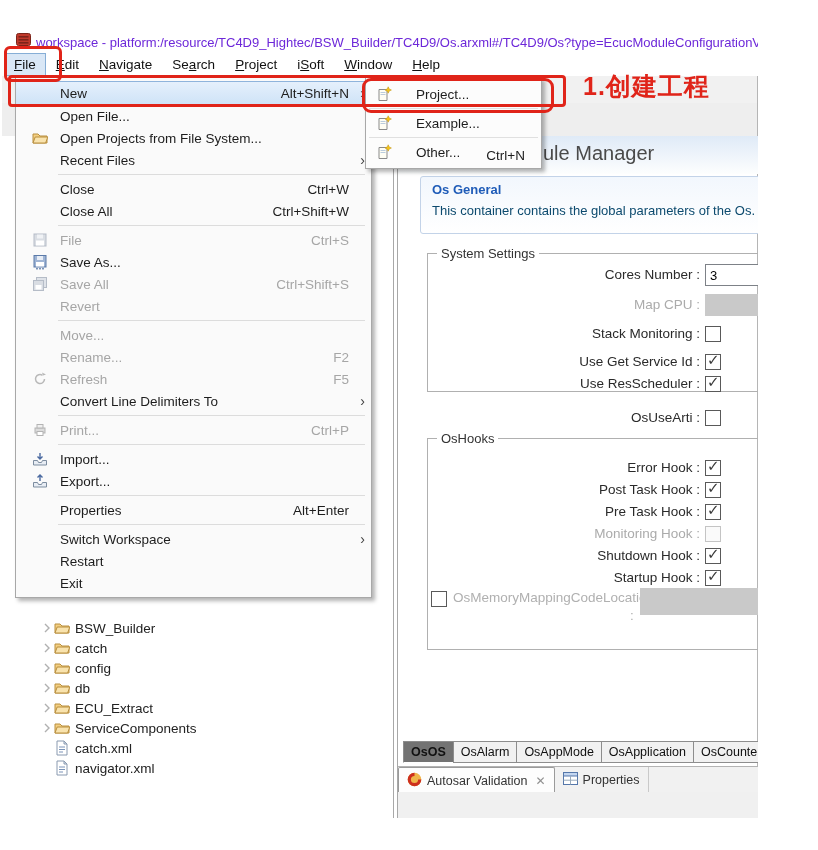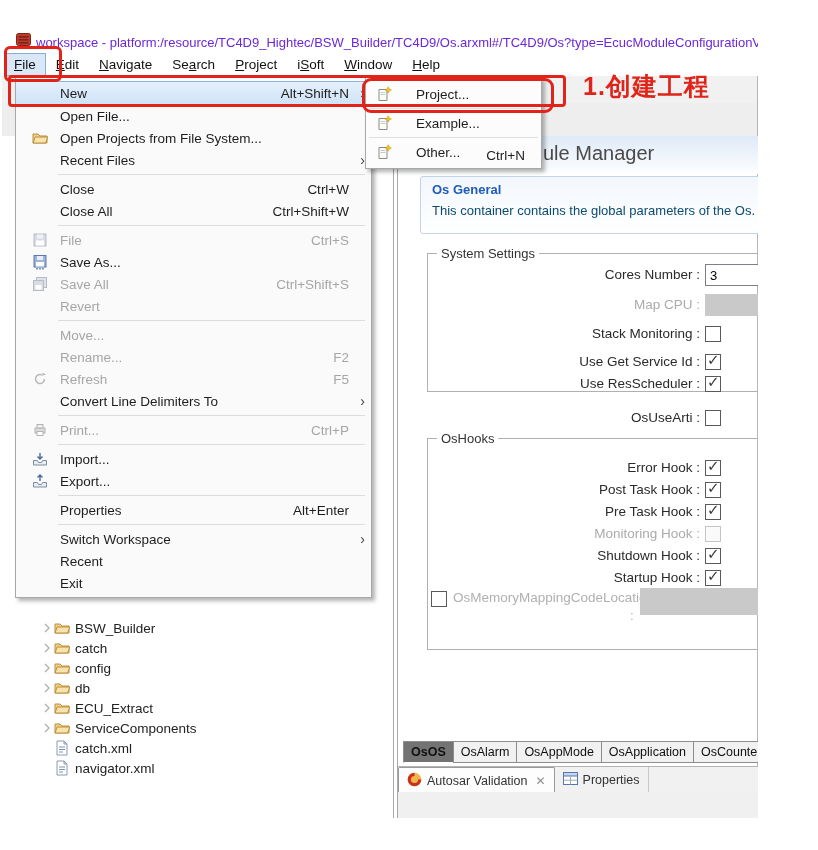--- a/index.html
+++ b/index.html
@@ -461,21 +461,21 @@
         <span>Properties</span>
         <span class="shortcut">Alt+Enter</span>
       </div>
       <div class="fm-sep"></div>
       <div class="fm-row">
         <span>Switch Workspace</span>
         <span class="shortcut"></span>
         <span class="sub-arrow">›</span>
       </div>
       <div class="fm-row">
-        <span>Recent</span>
+        <span>Restart</span>
         <span class="shortcut"></span>
       </div>
       <div class="fm-row">
         <span>Exit</span>
         <span class="shortcut"></span>
       </div>
     </div>
   <div class="abs new-submenu" id="new-submenu">
       <div class="sm-row">
         <span class="mi">

